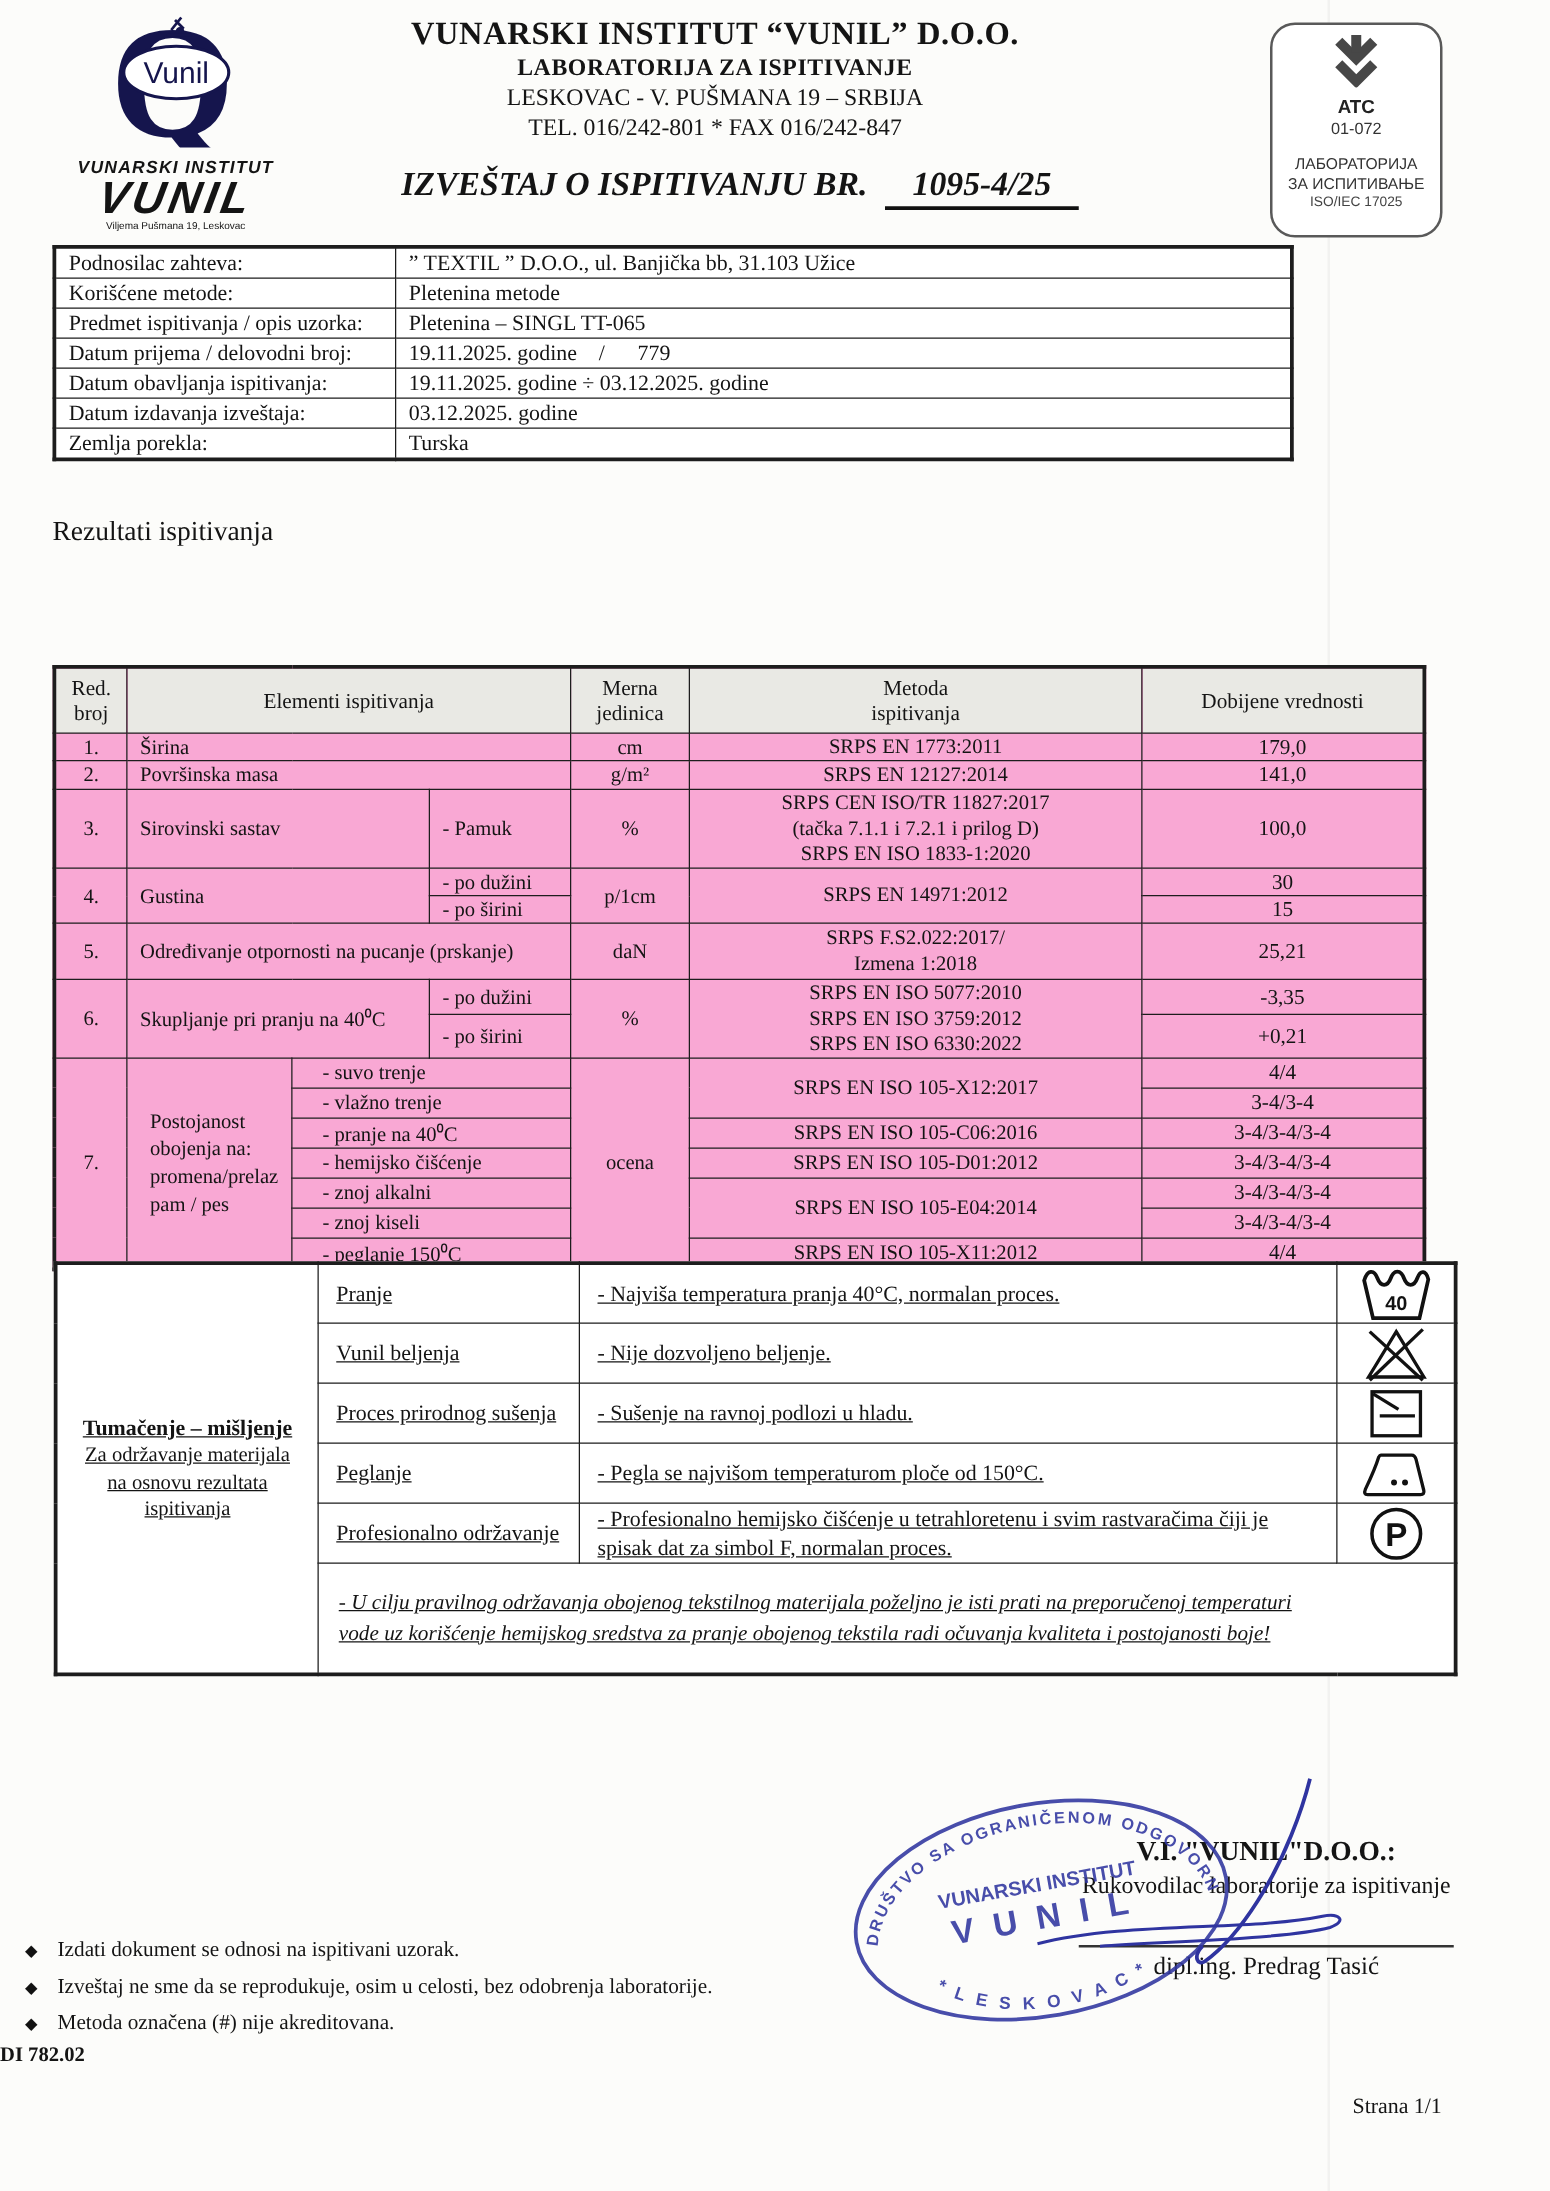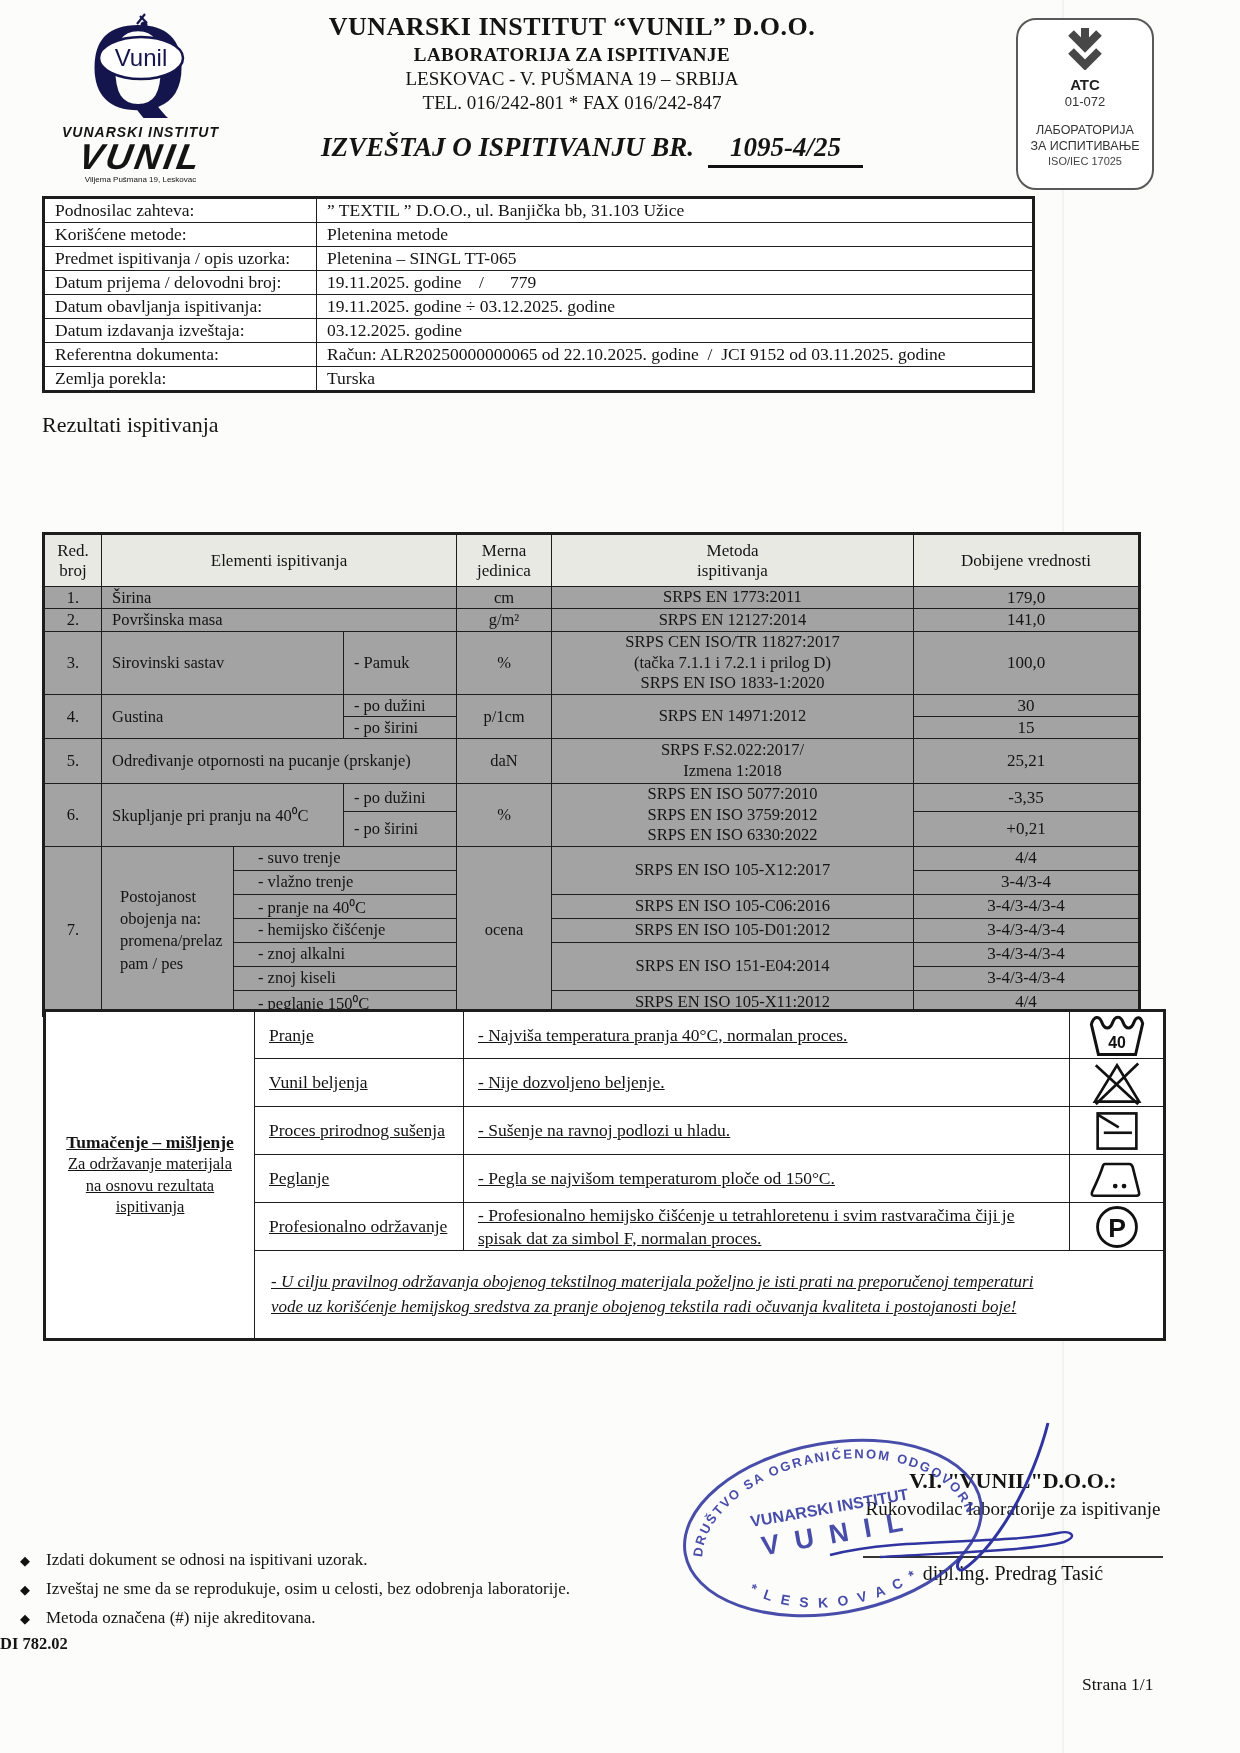--- a/index.html
+++ b/index.html
@@ -36,21 +36,21 @@
   
   #info-table { left: 42px; top: 196px; width: 993px; border-collapse: collapse; table-layout: fixed; background: #fff; }
   #info-table td { border: 1.6px solid #1d1d1d; font-size: 17.5px; padding: 1px 10px; height: 22px; white-space: pre-wrap; overflow: hidden; }
   #info-table { border: 3px solid #1d1d1d; }
   #info-table td.lbl { width: 273px; }
 
   
   #section-title { left: 42px; top: 412px; font-size: 22px; }
 
   
-  #results-table { left: 42px; top: 532px; width: 1096px; border-collapse: collapse; table-layout: fixed; background: #a3a3a3; border: 3px solid #1d1d1d; }
+  #results-table { left: 42px; top: 532px; width: 1096px; border-collapse: collapse; table-layout: fixed; background: #f9a8d4; border: 3px solid #1d1d1d; }
   #results-table th, #results-table td { border: 1.7px solid #1d1d1d; font-size: 16.5px; text-align: center; vertical-align: middle; padding: 0 4px; overflow: hidden; }
   #results-table th { background: #e9e9e4; font-weight: normal; white-space: pre-line; font-size: 17px; }
   #results-table td.el { text-align: left; padding-left: 10px; }
   #results-table td.el7 { text-align: left; padding-left: 18px; white-space: pre-line; line-height: 1.35; }
   #results-table td.sub { text-align: left; padding-left: 10px; }
   #results-table td.sub7 { text-align: left; padding-left: 24px; }
   #results-table td.method { white-space: pre-line; line-height: 1.25; }
   #results-table td.val { font-size: 17px; }
 
   
@@ -151,24 +151,20 @@
         <td class="lbl">Datum prijema / delovodni broj:</td>
         <td>19.11.2025. godine    /      779</td>
       </tr>
   <tr>
         <td class="lbl">Datum obavljanja ispitivanja:</td>
         <td>19.11.2025. godine ÷ 03.12.2025. godine</td>
       </tr>
   <tr>
         <td class="lbl">Datum izdavanja izveštaja:</td>
         <td>03.12.2025. godine</td>
-      </tr>
-  <tr>
-        <td class="lbl">Referentna dokumenta:</td>
-        <td>Račun: ALR20250000000065 od 22.10.2025. godine  /  JCI 9152 od 03.11.2025. godine</td>
       </tr>
   <tr>
         <td class="lbl">Zemlja porekla:</td>
         <td>Turska</td>
       </tr>
 </tbody>
   </table>
 
 <div class="abs" id="section-title">Rezultati ispitivanja</div>
 
@@ -271,21 +267,21 @@
     <td class="method">SRPS EN ISO 105-C06:2016</td>
     <td class="val">3-4/3-4/3-4</td>
   </tr>
   <tr style="height:24px">
     <td colspan="2" class="sub7">- hemijsko čišćenje</td>
     <td class="method">SRPS EN ISO 105-D01:2012</td>
     <td class="val">3-4/3-4/3-4</td>
   </tr>
   <tr style="height:24px">
     <td colspan="2" class="sub7">- znoj alkalni</td>
-    <td rowspan="2" class="method">SRPS EN ISO 151-E04:2014</td>
+    <td rowspan="2" class="method">SRPS EN ISO 105-E04:2014</td>
     <td class="val">3-4/3-4/3-4</td>
   </tr>
   <tr style="height:24px">
     <td colspan="2" class="sub7">- znoj kiseli</td>
     <td class="val">3-4/3-4/3-4</td>
   </tr>
   <tr style="height:24px">
     <td colspan="2" class="sub7">- peglanje 150⁰C</td>
     <td class="method">SRPS EN ISO 105-X11:2012</td>
     <td class="val">4/4</td>

